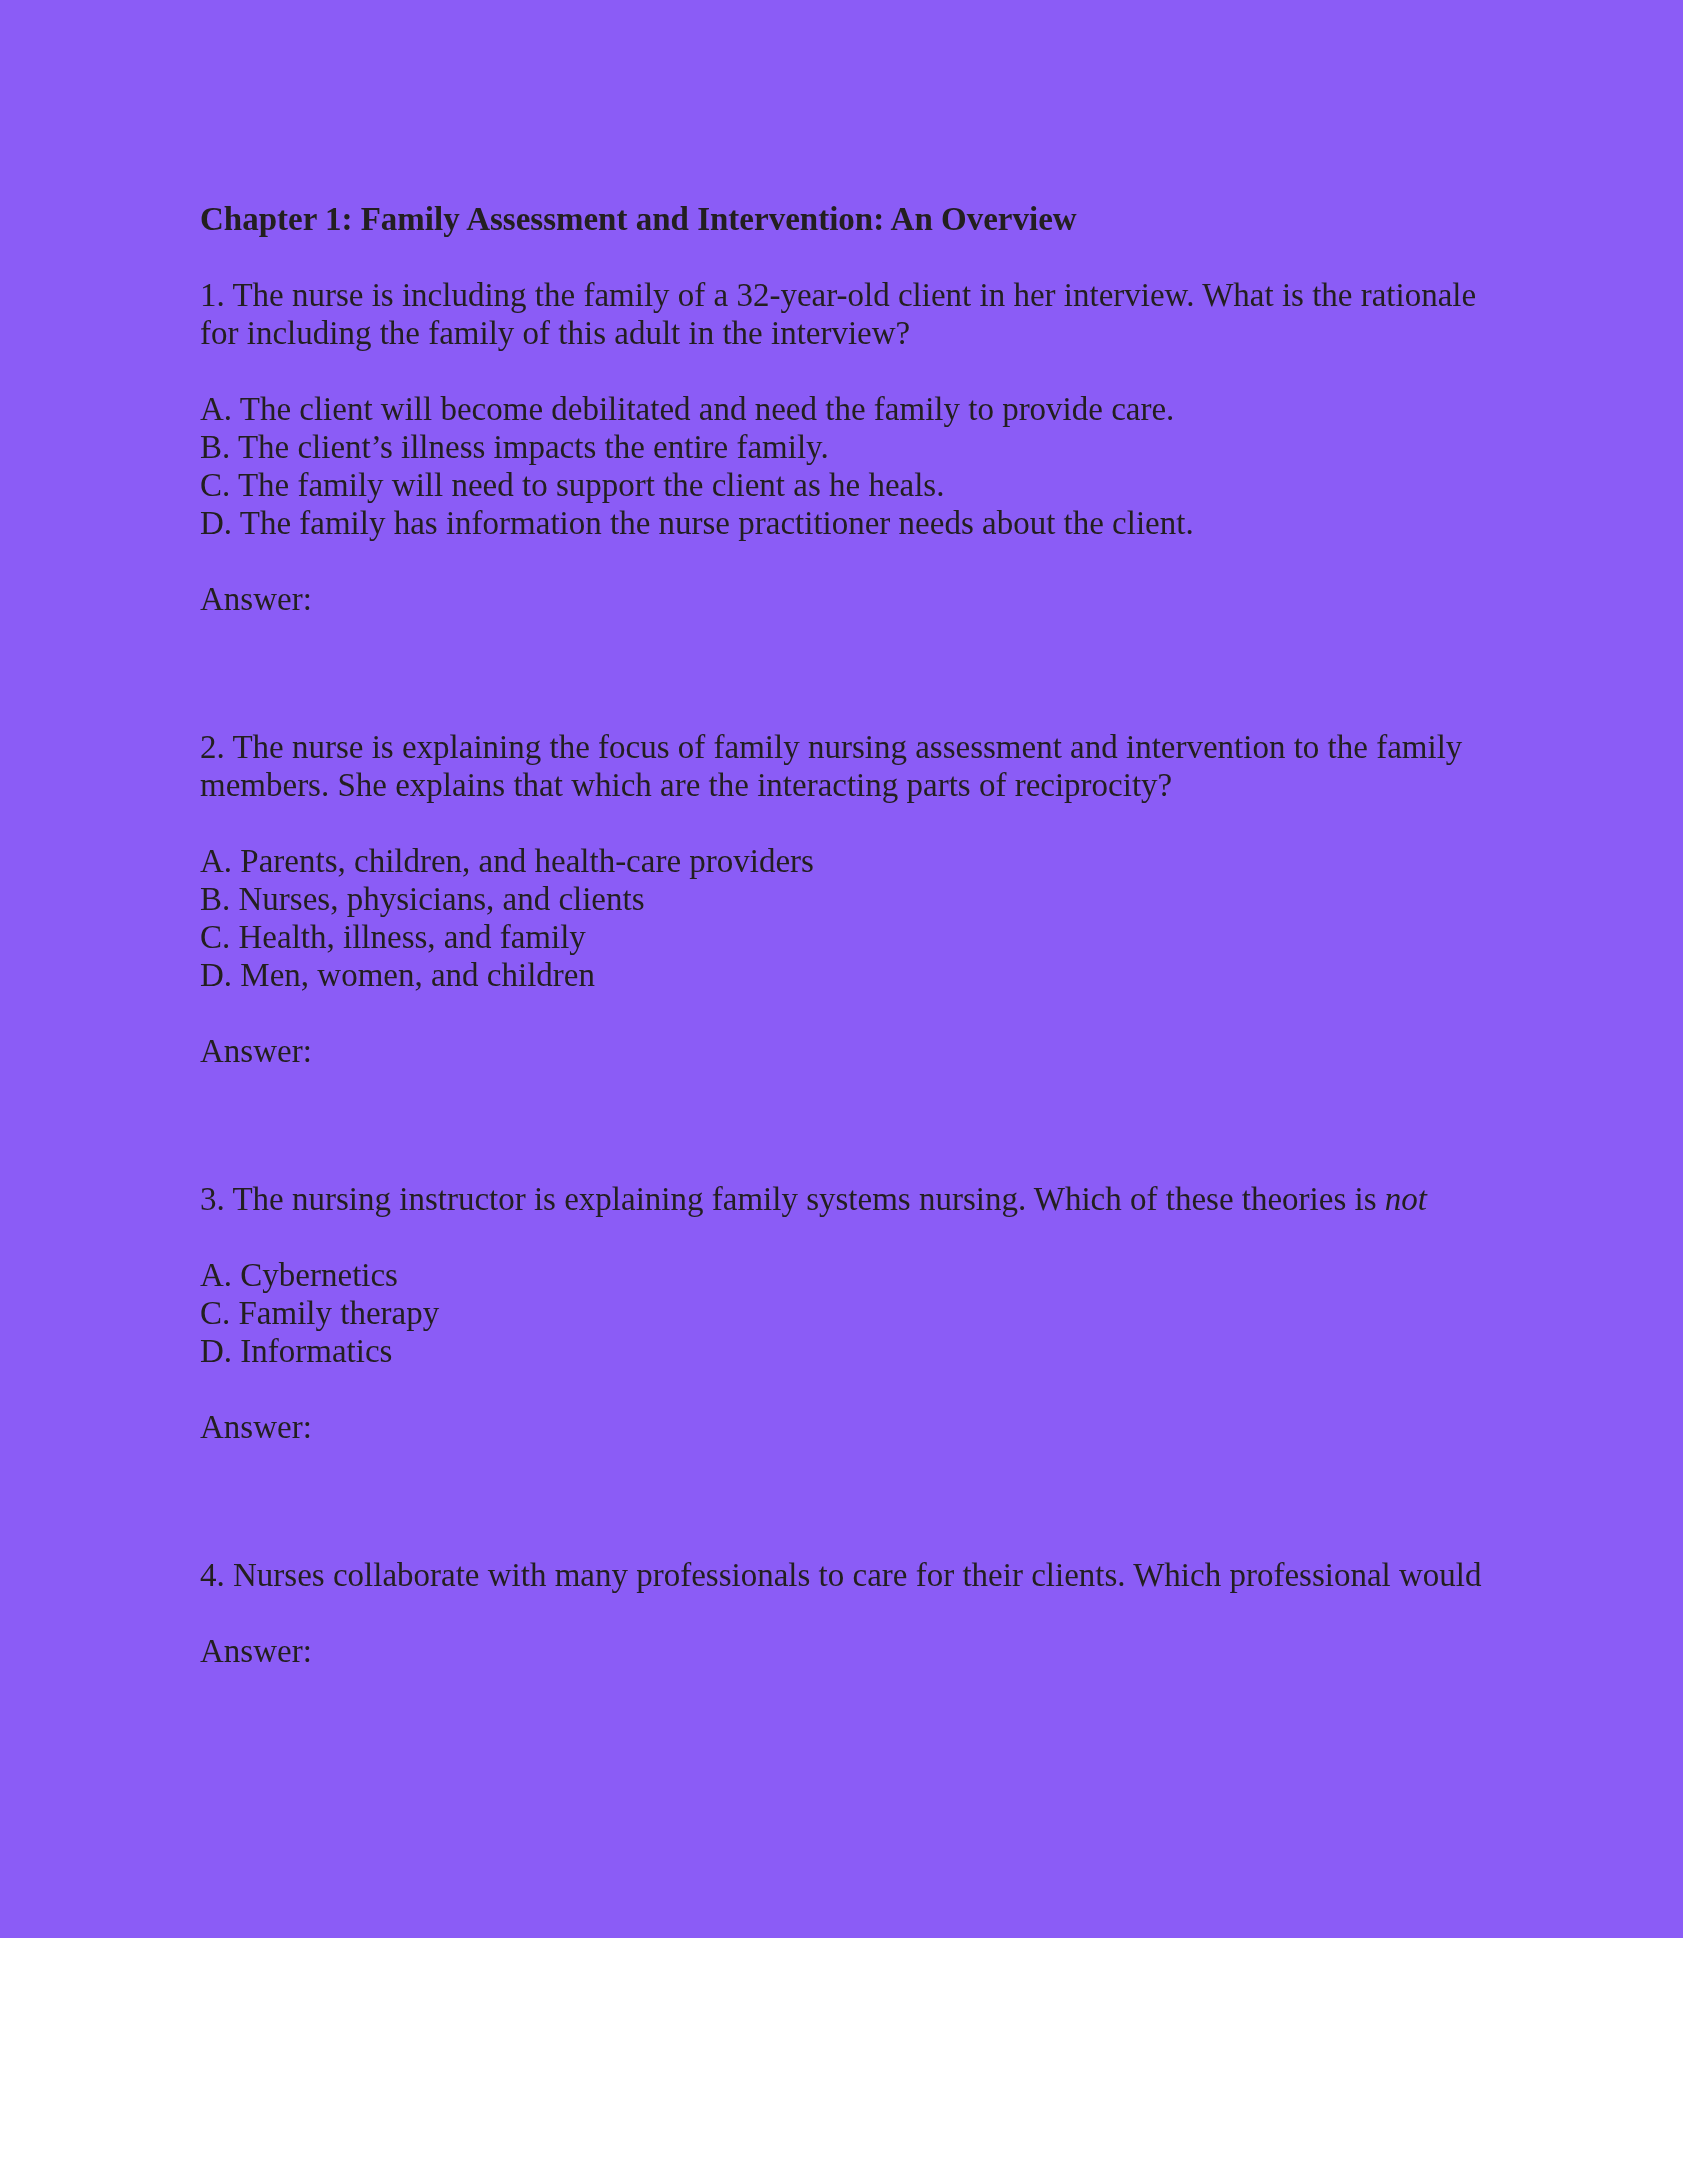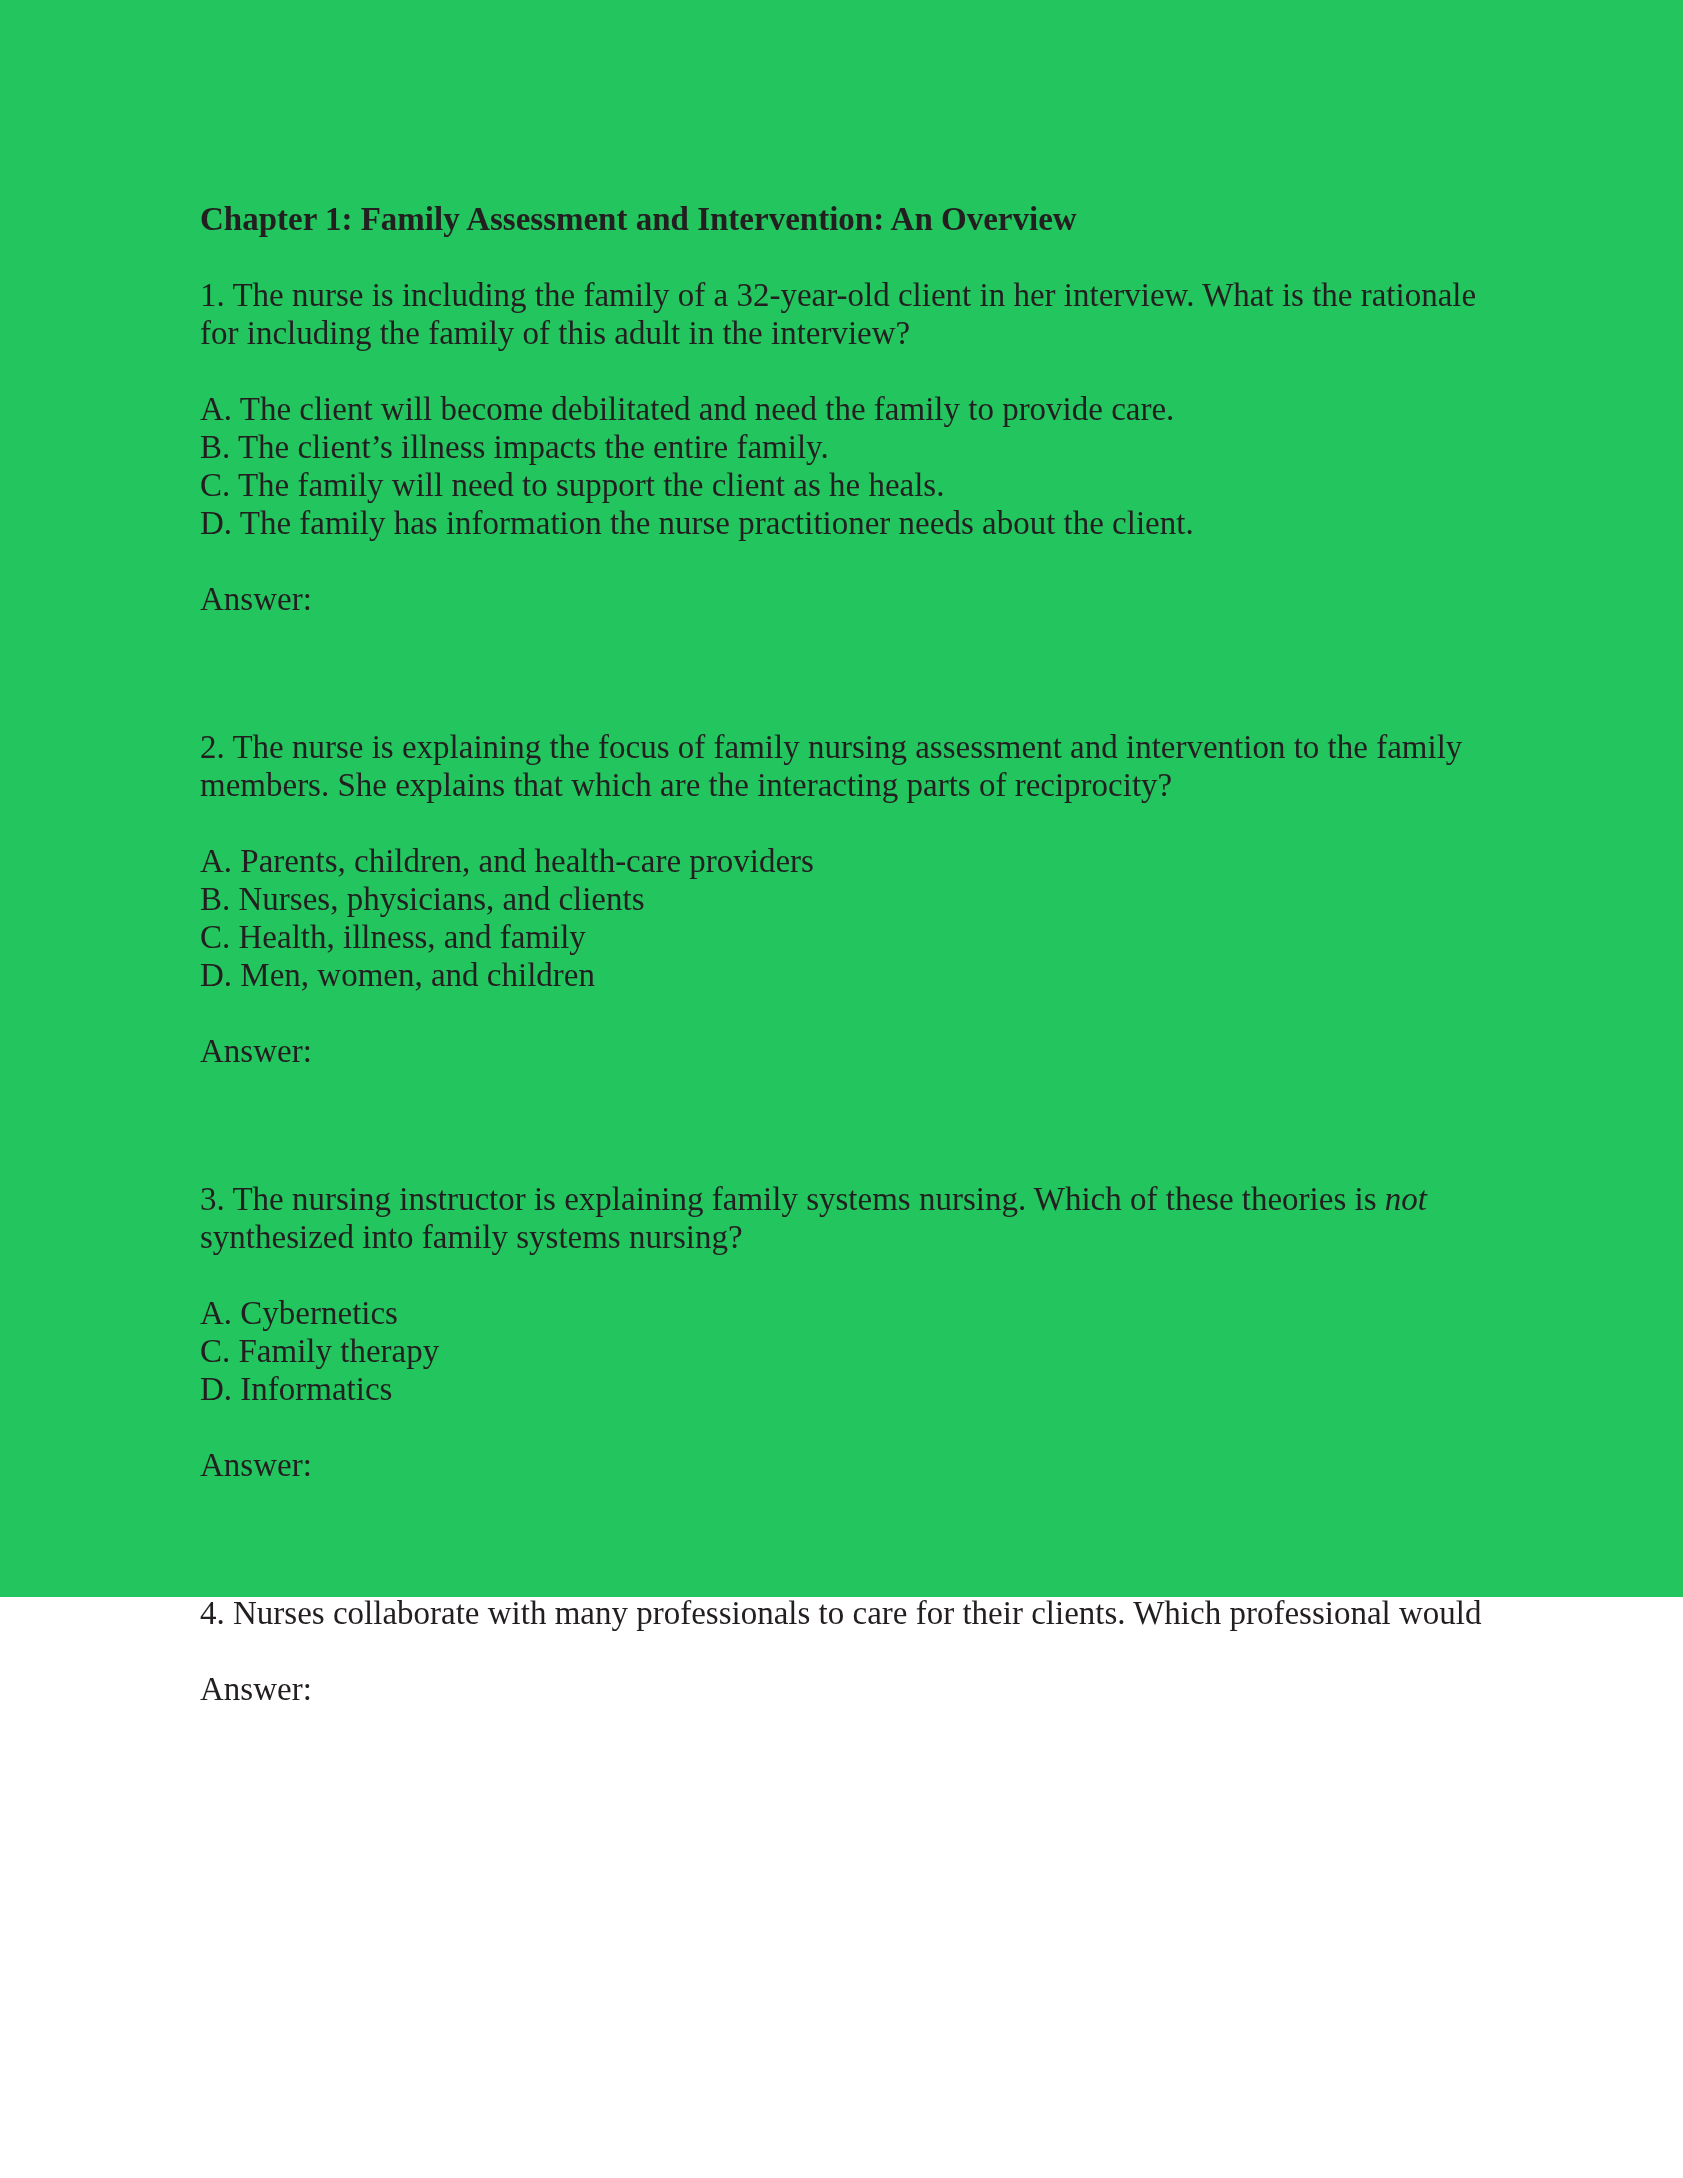--- a/index.html
+++ b/index.html
@@ -8,22 +8,22 @@
       background: #ffffff;
     }
     body {
       width: 1683px;
       height: 2178px;
       overflow: hidden;
     }
     .page {
       position: relative;
       width: 1683px;
-      height: 1597px;
-      background: #22c55e;
+      height: 1938px;
+      background: #8b5cf6;
       box-sizing: border-box;
       padding: 200px 100px 0 200px;
       font-family: "Liberation Serif", "DejaVu Serif", serif;
       font-size: 33px;
       line-height: 38px;
       color: #231f20;
     }
     .line {
       display: block;
       white-space: nowrap;
@@ -62,21 +62,20 @@
       <div class="line">A. Parents, children, and health-care providers</div>
       <div class="line">B. Nurses, physicians, and clients</div>
       <div class="line">C. Health, illness, and family</div>
       <div class="line">D. Men, women, and children</div>
     </div>
     <div class="line gap1">Answer:</div>
   </div>
 
   <div class="question gap3">
     <div class="line"><span>3. The nursing instructor is explaining family systems nursing. Which of these theories is </span><em>not</em></div>
-    <div class="line">synthesized into family systems nursing?</div>
     <div class="options gap1">
       <div class="line">A. Cybernetics</div>
       <div class="line">C. Family therapy</div>
       <div class="line">D. Informatics</div>
     </div>
     <div class="line gap1">Answer:</div>
   </div>
 
   <div class="question gap3">
     <div class="line">4. Nurses collaborate with many professionals to care for their clients. Which professional would</div>

